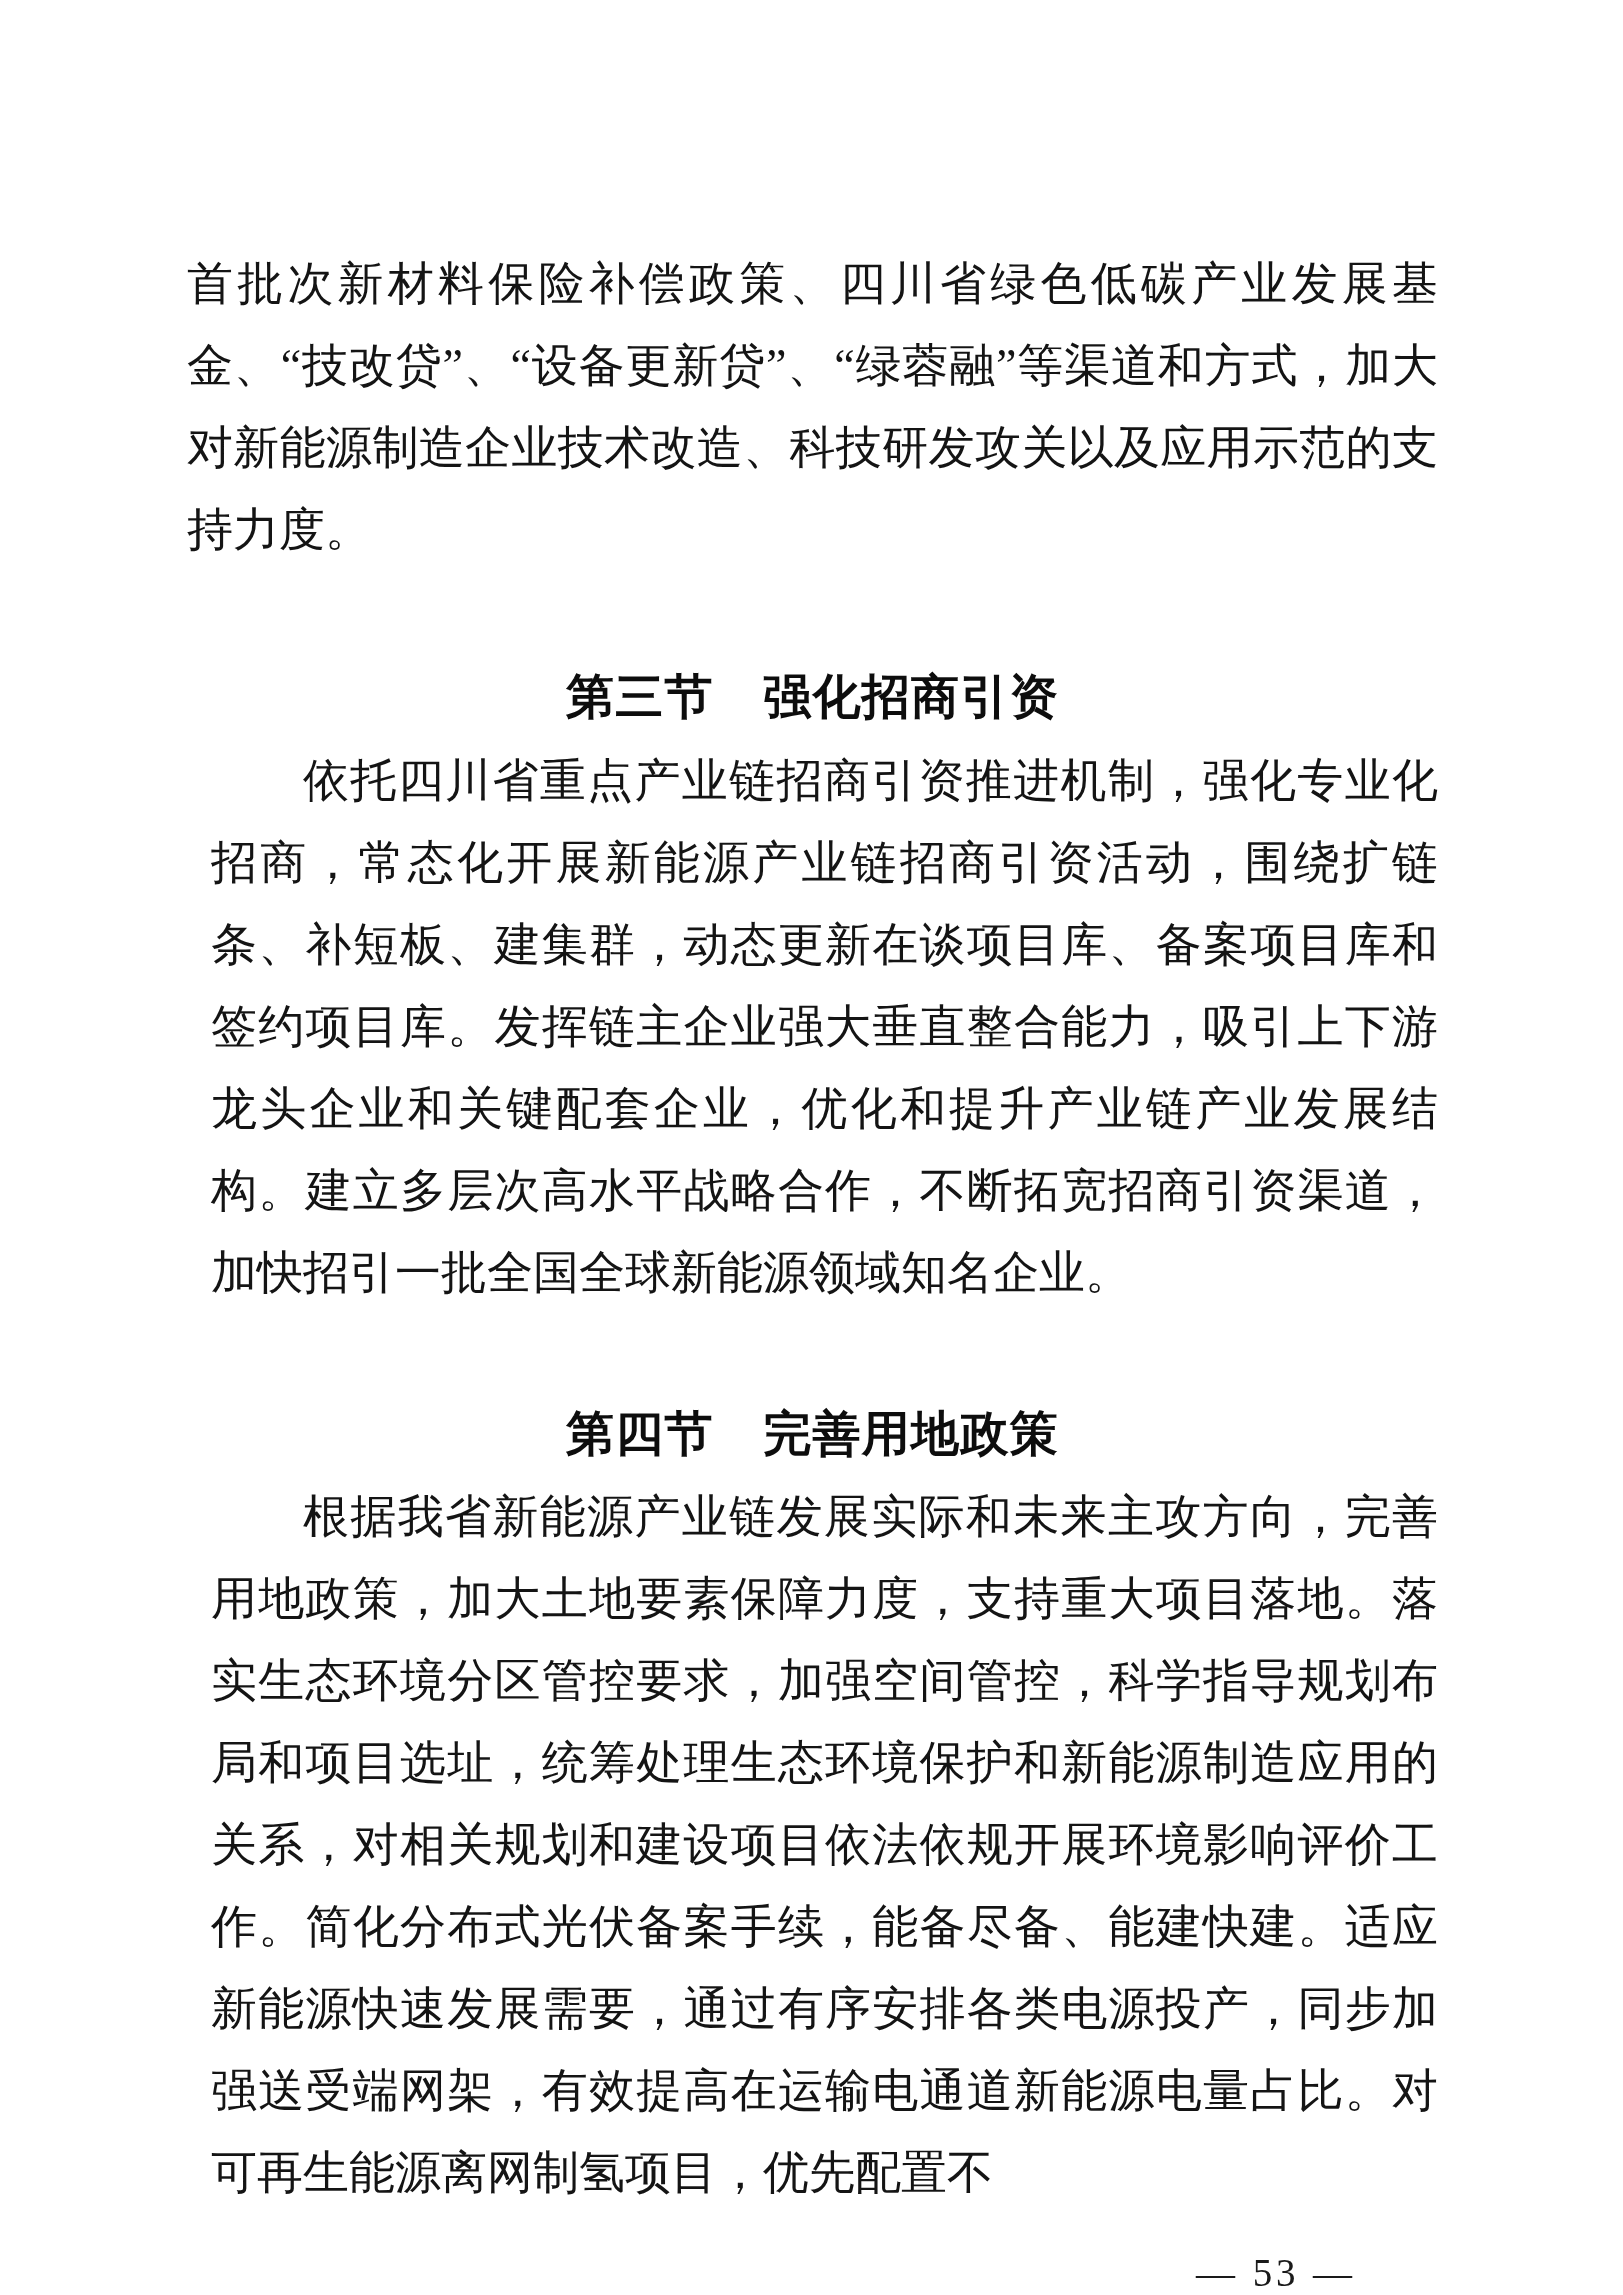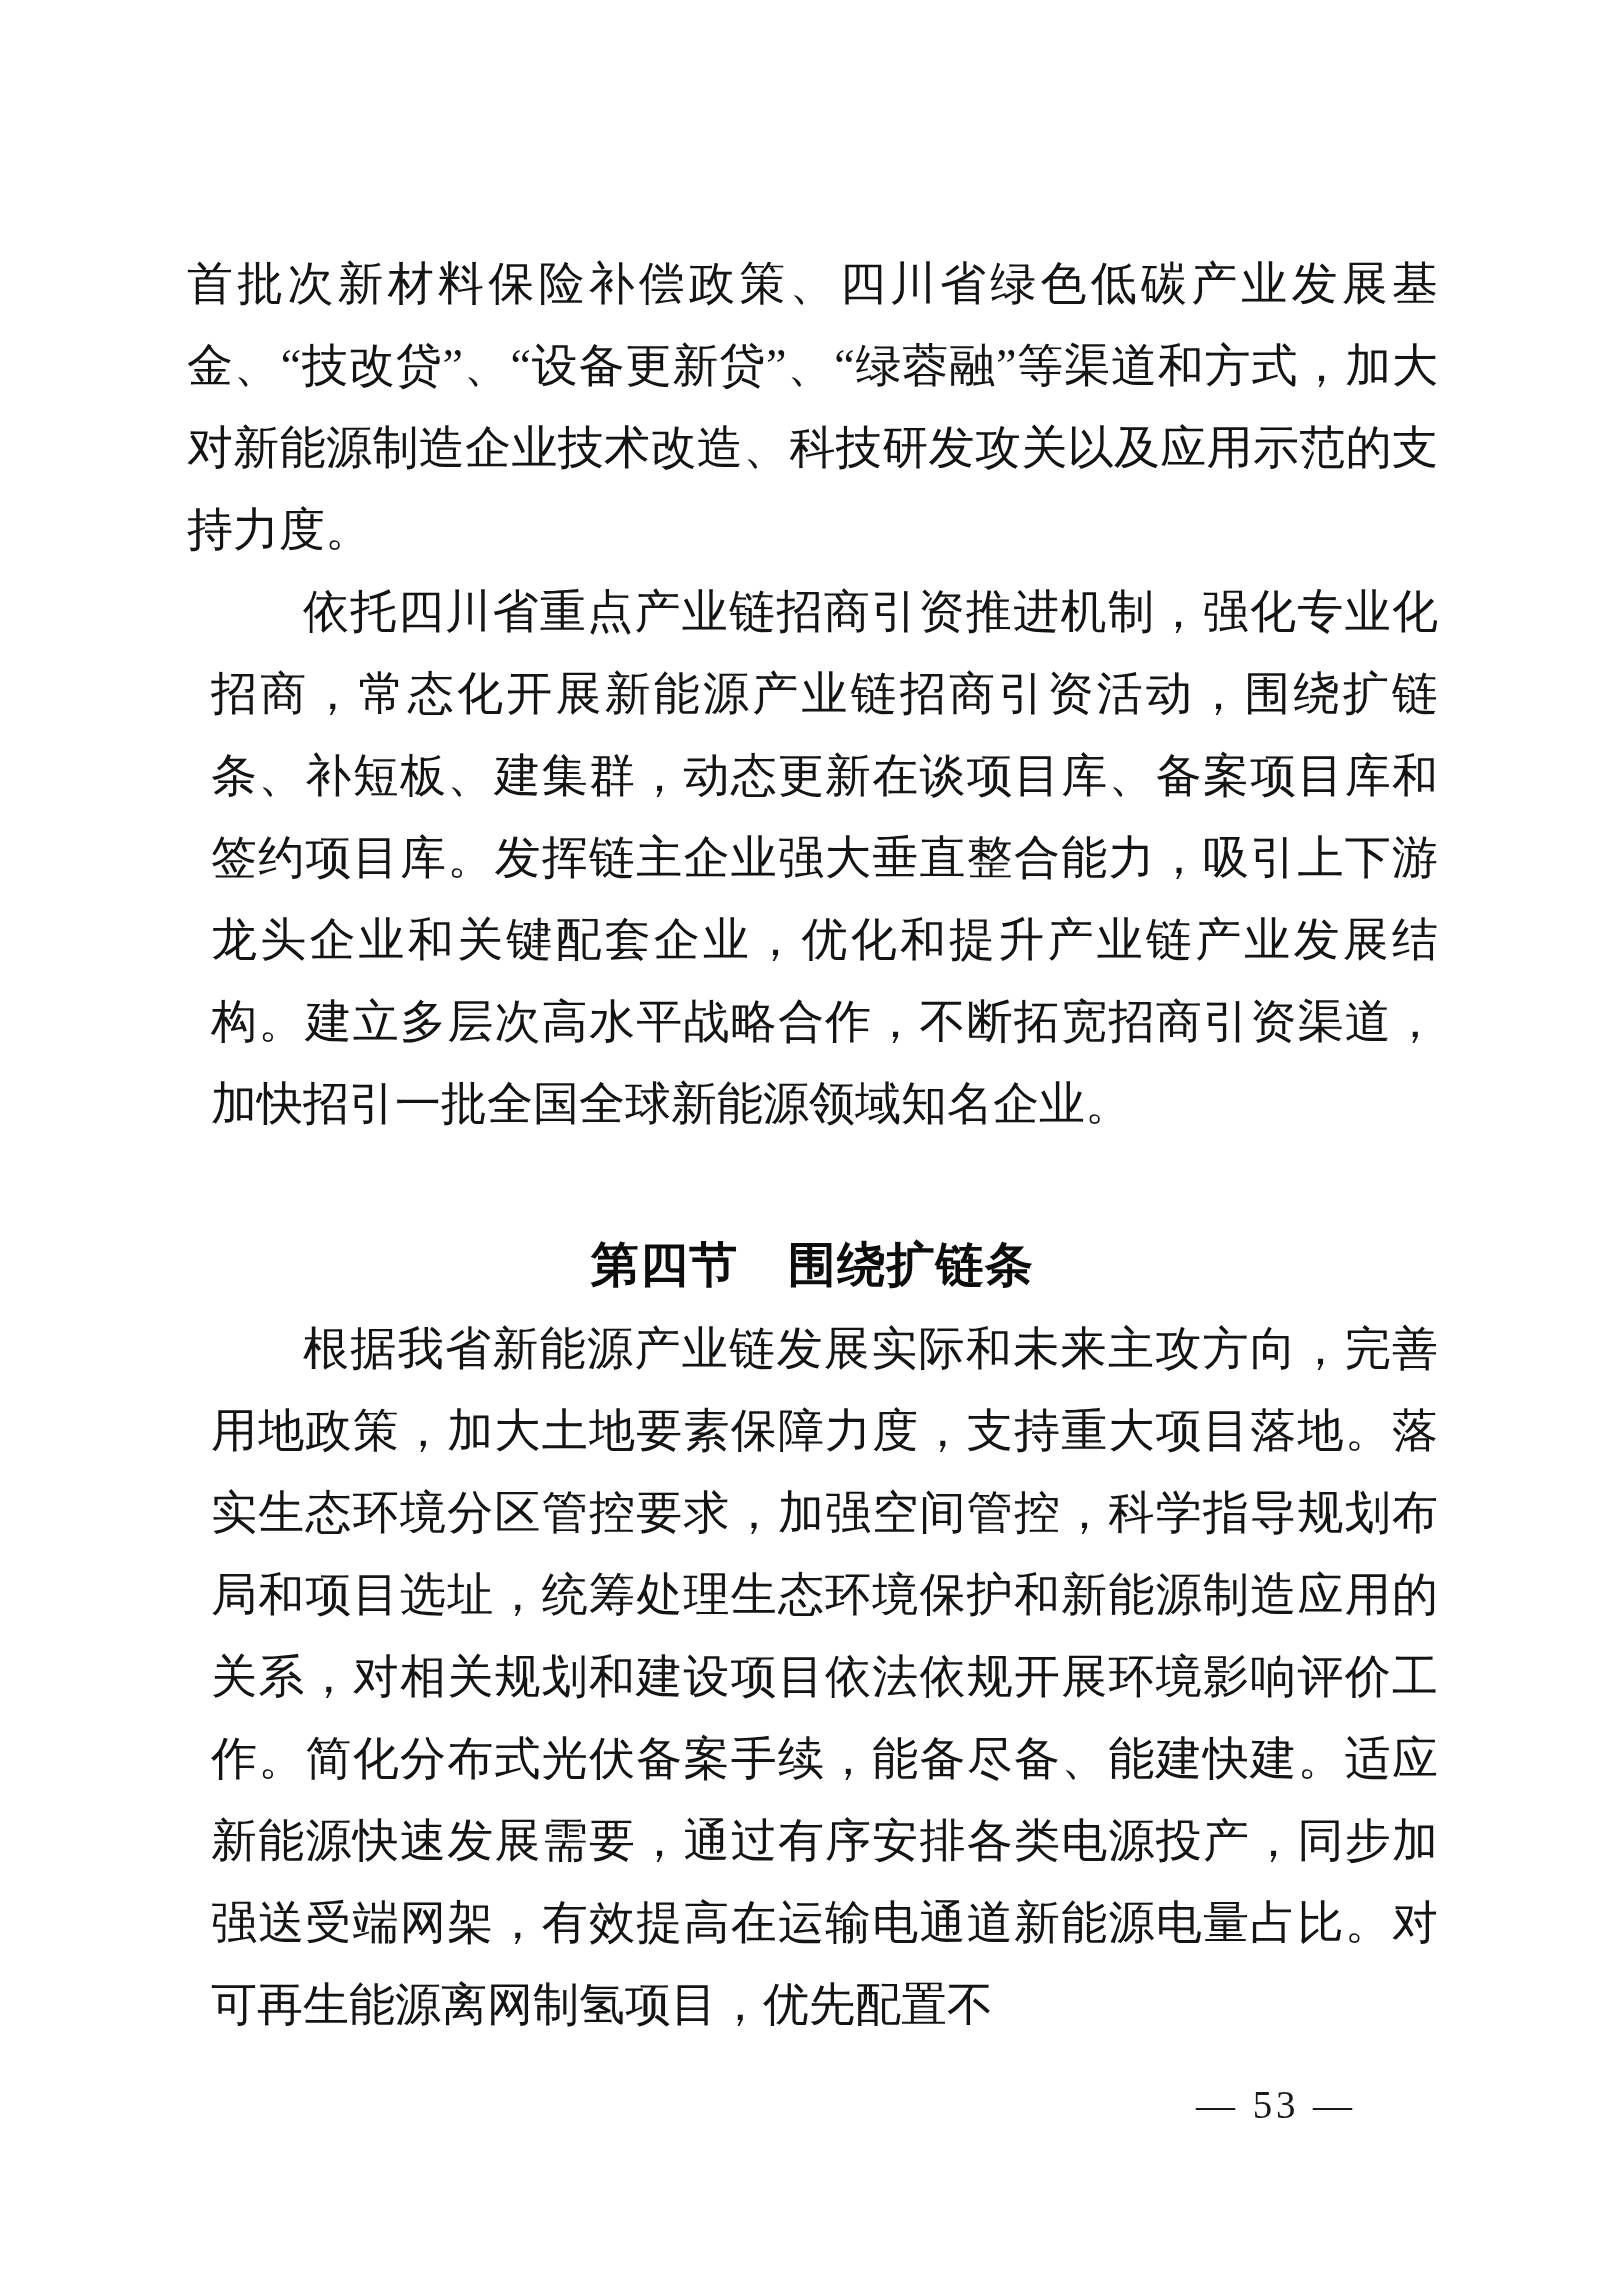--- a/index.html
+++ b/index.html
@@ -56,23 +56,24 @@
     letter-spacing: 3.9px;
   }
 </style>
 </head>
 <body>
 
 <div class="page">
 
   <p class="body">首批次新材料保险补偿政策、四川省绿色低碳产业发展基金、“技改贷”、“设备更新贷”、“绿蓉融”等渠道和方式，加大对新能源制造企业技术改造、科技研发攻关以及应用示范的支持力度。</p>
 
+  <h2 class="section">第三节　强化招商引资</h2>
 
   <p class="body indent">依托四川省重点产业链招商引资推进机制，强化专业化招商，常态化开展新能源产业链招商引资活动，围绕扩链条、补短板、建集群，动态更新在谈项目库、备案项目库和签约项目库。发挥链主企业强大垂直整合能力，吸引上下游龙头企业和关键配套企业，优化和提升产业链产业发展结构。建立多层次高水平战略合作，不断拓宽招商引资渠道，加快招引一批全国全球新能源领域知名企业。</p>
 
-  <h2 class="section second">第四节　围绕扩链条</h2>
+  <h2 class="section second">第四节　完善用地政策</h2>
 
   <p class="body indent">根据我省新能源产业链发展实际和未来主攻方向，完善用地政策，加大土地要素保障力度，支持重大项目落地。落实生态环境分区管控要求，加强空间管控，科学指导规划布局和项目选址，统筹处理生态环境保护和新能源制造应用的关系，对相关规划和建设项目依法依规开展环境影响评价工作。简化分布式光伏备案手续，能备尽备、能建快建。适应新能源快速发展需要，通过有序安排各类电源投产，同步加强送受端网架，有效提高在运输电通道新能源电量占比。对可再生能源离网制氢项目，优先配置不</p>
 
   <div class="footer">— 53 —</div>
 
 </div>
 
 
 </body></html>

